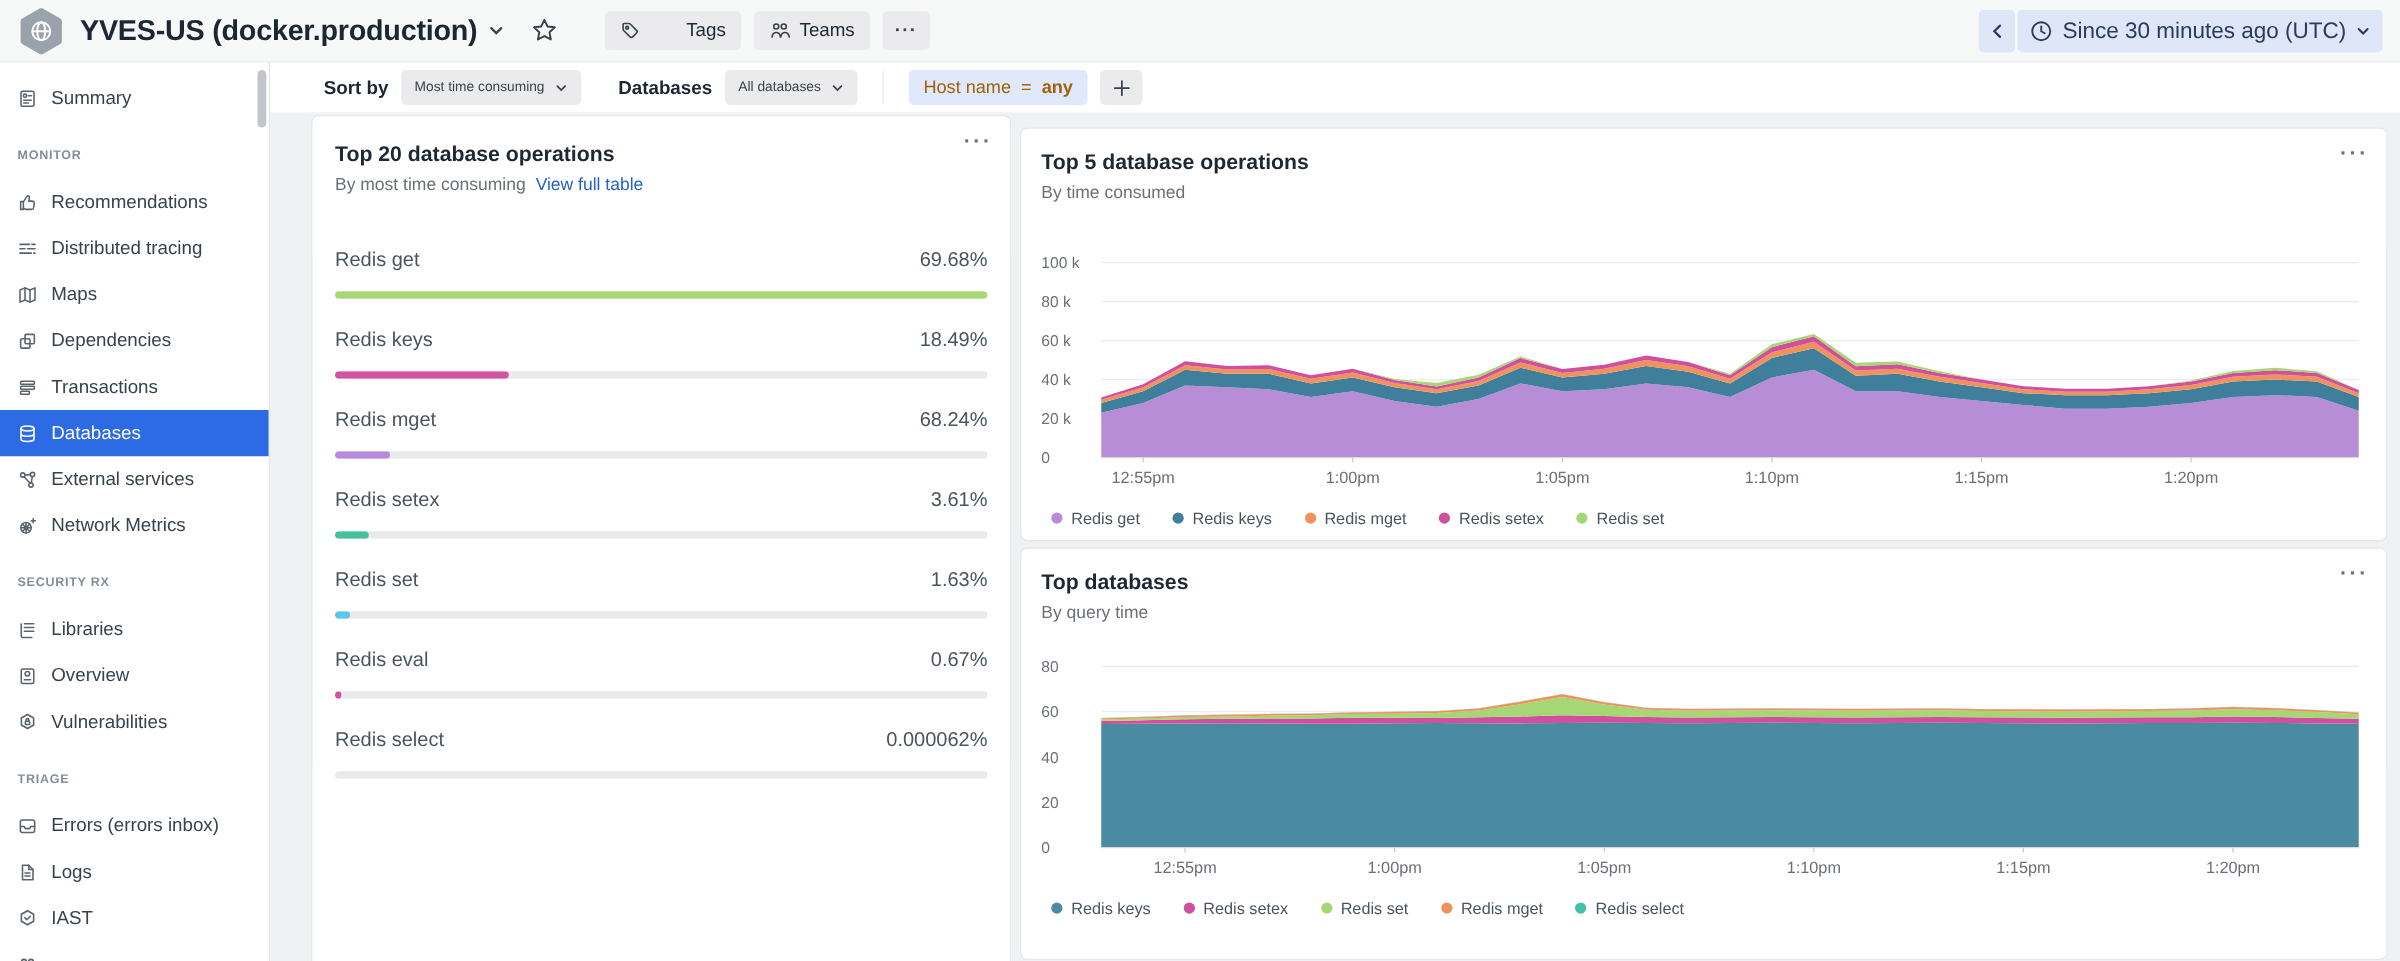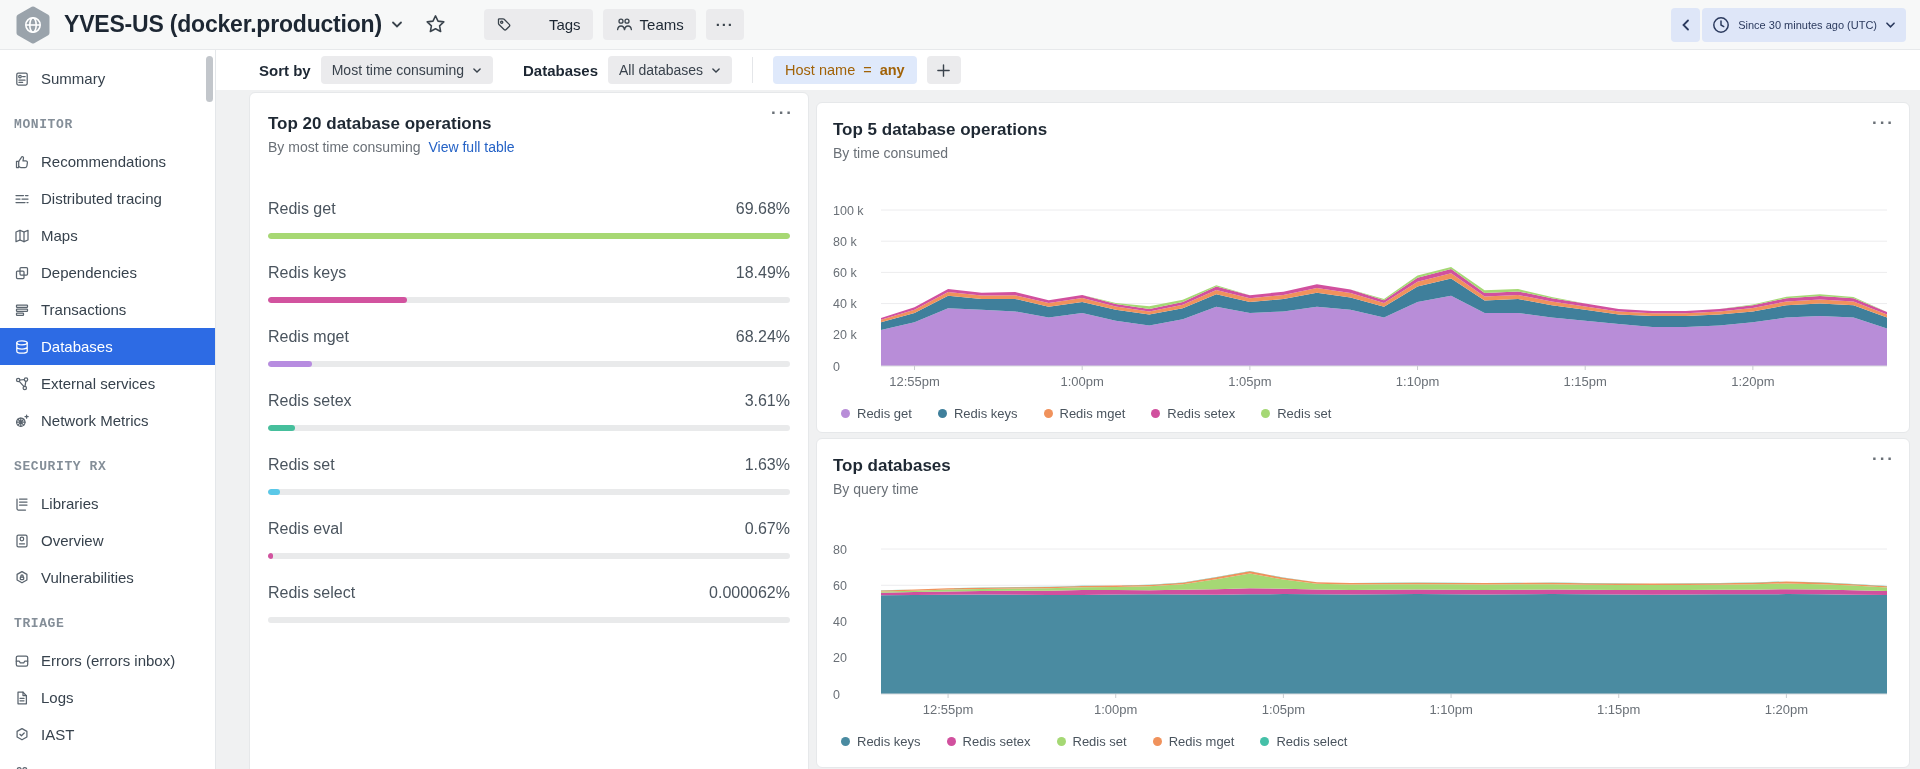--- a/index.html
+++ b/index.html
@@ -12,41 +12,41 @@
   .app-hex { width:38px; height:38px; display:flex; align-items:center; justify-content:center; }
   .tb-title { font-size:23px; font-weight:bold; margin-left:12px; color:#1d2733; letter-spacing:-0.2px; }
   .tb-chev { margin-left:9px; display:flex; align-items:center; cursor:pointer; }
   .tb-star { margin-left:22px; display:flex; align-items:center; cursor:pointer; }
   .tb-pill { margin-left:10px; height:31px; background:#ebebed; border-radius:4px; display:flex; align-items:center;
              padding:0 12px; font-size:15px; color:#1d2733; gap:7px; cursor:pointer; }
   .tb-pill.first { margin-left:38px;gap:36px; }
   .tb-more { padding:0 10px; font-weight:bold; letter-spacing:1px; color:#3a434c; }
   .time-ctl { margin-left:auto; display:flex; gap:2px; height:34px; }
   .time-seg { background:#dee6f8; border-radius:4px; display:flex; align-items:center; padding:0 10px;
-              color:#2b3a5e; font-size:11px; gap:8px; cursor:pointer; }
+              color:#2b3a5e; font-size:18px; gap:8px; cursor:pointer; }
 
   
   .sidebar { position:absolute; left:0; top:50px; width:216px; height:719px; background:#ffffff;
              border-right:1px solid #e4e7ea; overflow:hidden; padding-top:10px; }
   .side-item { height:37px; display:flex; align-items:center; padding:0 14px; gap:11px; font-size:15px;
                color:#37424d; cursor:pointer; }
   .side-item .side-icon { width:16px; height:16px; display:flex; color:#5a646e; flex:none; }
   .side-item.selected { background:#2d6be4; color:#ffffff; }
   .side-item.selected .side-icon { color:#ffffff; }
-  .side-header { margin:16px 14px 6px; height:24px; line-height:24px; font-size:13px; font-weight:bold;
-                 letter-spacing:0.6px; color:#848e98;font-family:Liberation Mono, monospace; }
+  .side-header { margin:16px 14px 6px; height:24px; line-height:24px; font-size:10px; font-weight:bold;
+                 letter-spacing:0.6px; color:#848e98; }
   .side-thumb { position:absolute; right:2px; top:6px; width:7px; height:46px; border-radius:4px; background:#c2c6cb; }
 
   
   .main { position:absolute; left:216px; top:50px; width:1704px; height:719px; }
   .filterbar { height:40px; background:#ffffff; display:flex; align-items:center; padding-left:43px; gap:10px; }
   .fb-label { font-size:15px; font-weight:bold; color:#1d2733; }
   .fb-label.gap { margin-left:20px; }
   .fb-pill { height:28px; background:#ebebed; border-radius:4px; display:flex; align-items:center; gap:8px;
-             padding:0 11px; font-size:14px; color:#39424c; cursor:pointer; }
+             padding:0 11px; font-size:11px; color:#39424c; cursor:pointer; }
   .fb-sep { width:1px; height:26px; background:#e4e6e9; margin:0 10px; }
   .fb-chip { height:28px; background:#dfe9fb; border-radius:4px; display:flex; align-items:center; gap:8px;
              padding:0 12px; font-size:14.5px; color:#a16207; cursor:pointer; }
   .fb-chip .chip-val { font-weight:bold; }
   .fb-plus { height:28px; width:34px; background:#ebebed; border-radius:4px; display:flex; align-items:center;
              justify-content:center; font-size:18px; color:#39424c; cursor:pointer; }
   .content { position:relative; width:1704px; height:679px; background:#f0f1f2; overflow:hidden; }
 
   
   .card { position:absolute; background:#ffffff; border:1px solid #e6e8ea; border-radius:6px; }
@@ -64,21 +64,21 @@
   .op-list { margin-top:28px; }
   .op-row { height:64px; padding-top:14px; cursor:pointer; }
   .op-line { display:flex; justify-content:space-between; align-items:center; height:20px; }
   .op-label { font-size:16px; color:#4a545e; }
   .op-pct { font-size:16px; color:#4a545e; }
   .op-track { margin-top:14px; height:6px; border-radius:3px; background:#e9eaeb; overflow:hidden; }
   .op-fill { height:6px; border-radius:3px; }
 
   
   .chart-wrap1 { margin-top:37px; }
-  .chart-wrap2 { margin-top:40px; }
+  .chart-wrap2 { margin-top:24px; }
   .legend { display:flex; gap:26px; align-items:center; margin-top:10px; padding-left:8px; }
   .legend-item { display:flex; align-items:center; gap:7px; font-size:13px; color:#4a545e; cursor:pointer; }
   .legend-dot { width:9px; height:9px; border-radius:50%; flex:none; }
   svg.ts-chart text { font-family:"Liberation Sans","DejaVu Sans",sans-serif; }
 </style>
 </head>
 <body>
 
 <div class="topbar">
   <span class="app-hex">

